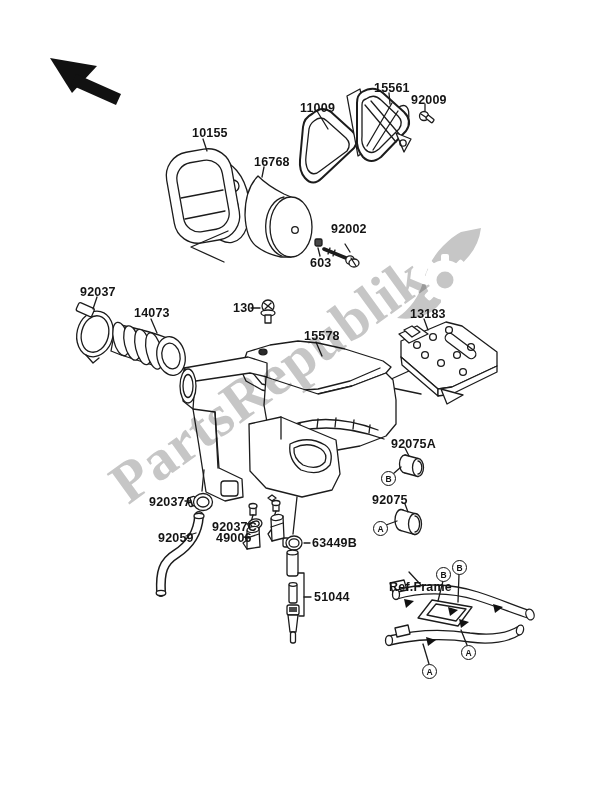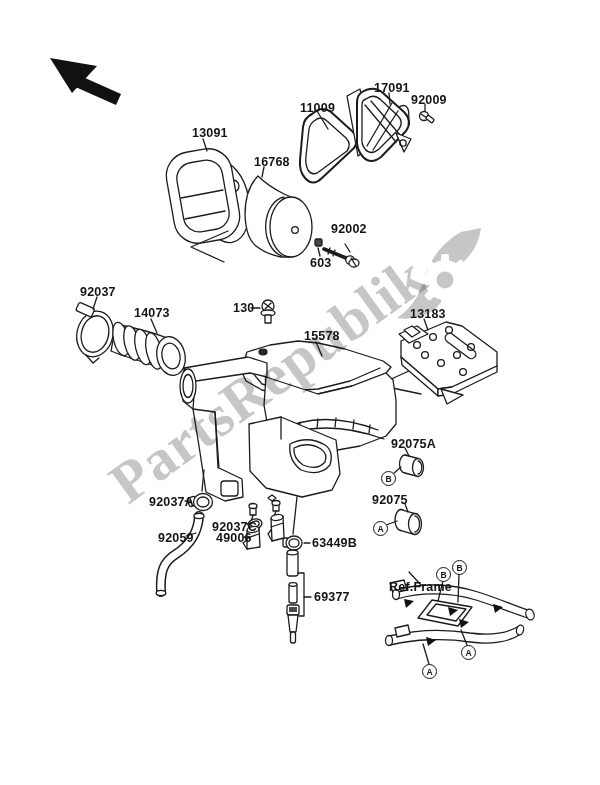--- a/index.html
+++ b/index.html
@@ -306,40 +306,40 @@
       <rect x="46" y="30" width="8" height="11" rx="2" transform="rotate(135 50 56)"></rect>
       <rect x="46" y="30" width="8" height="11" rx="2" transform="rotate(180 50 56)"></rect>
       <rect x="46" y="30" width="8" height="11" rx="2" transform="rotate(225 50 56)"></rect>
       <rect x="46" y="30" width="8" height="11" rx="2" transform="rotate(270 50 56)"></rect>
       <rect x="46" y="30" width="8" height="11" rx="2" transform="rotate(315 50 56)"></rect>
       <circle cx="50" cy="56" r="20"></circle>
     </g>
     <circle cx="50" cy="56" r="8.5" fill="#c6c6c6"></circle>
   </svg>
 
-  <div class="part-label" style="left:192px;top:126px">13091</div>
+  <div class="part-label" style="left:192px;top:126px">10155</div>
   <div class="part-label" style="left:300px;top:101px">11009</div>
-  <div class="part-label" style="left:374px;top:81px">17091</div>
+  <div class="part-label" style="left:374px;top:81px">15561</div>
   <div class="part-label" style="left:411px;top:93px">92009</div>
   <div class="part-label" style="left:254px;top:155px">16768</div>
   <div class="part-label" style="left:331px;top:222px">92002</div>
   <div class="part-label" style="left:310px;top:256px">603</div>
   <div class="part-label" style="left:80px;top:285px">92037</div>
   <div class="part-label" style="left:134px;top:306px">14073</div>
   <div class="part-label" style="left:233px;top:301px">130</div>
   <div class="part-label" style="left:304px;top:329px">15578</div>
   <div class="part-label" style="left:410px;top:307px">13183</div>
   <div class="part-label" style="left:391px;top:437px">92075A</div>
   <div class="part-label" style="left:372px;top:493px">92075</div>
   <div class="part-label" style="left:149px;top:495px">92037A</div>
   <div class="part-label" style="left:158px;top:531px">92059</div>
   <div class="part-label" style="left:212px;top:520px">92037C</div>
   <div class="part-label" style="left:216px;top:531px">49006</div>
   <div class="part-label" style="left:312px;top:536px">63449B</div>
-  <div class="part-label" style="left:314px;top:590px">69377</div>
+  <div class="part-label" style="left:314px;top:590px">51044</div>
   <div class="part-label" style="left:389px;top:580px">Ref.Frame</div>
 
   <div class="callout" style="left:381px;top:471px">B</div>
   <div class="callout" style="left:373px;top:521px">A</div>
   <div class="callout" style="left:436px;top:567px">B</div>
   <div class="callout" style="left:452px;top:560px">B</div>
   <div class="callout" style="left:422px;top:664px">A</div>
   <div class="callout" style="left:461px;top:645px">A</div>
 
 </div>

